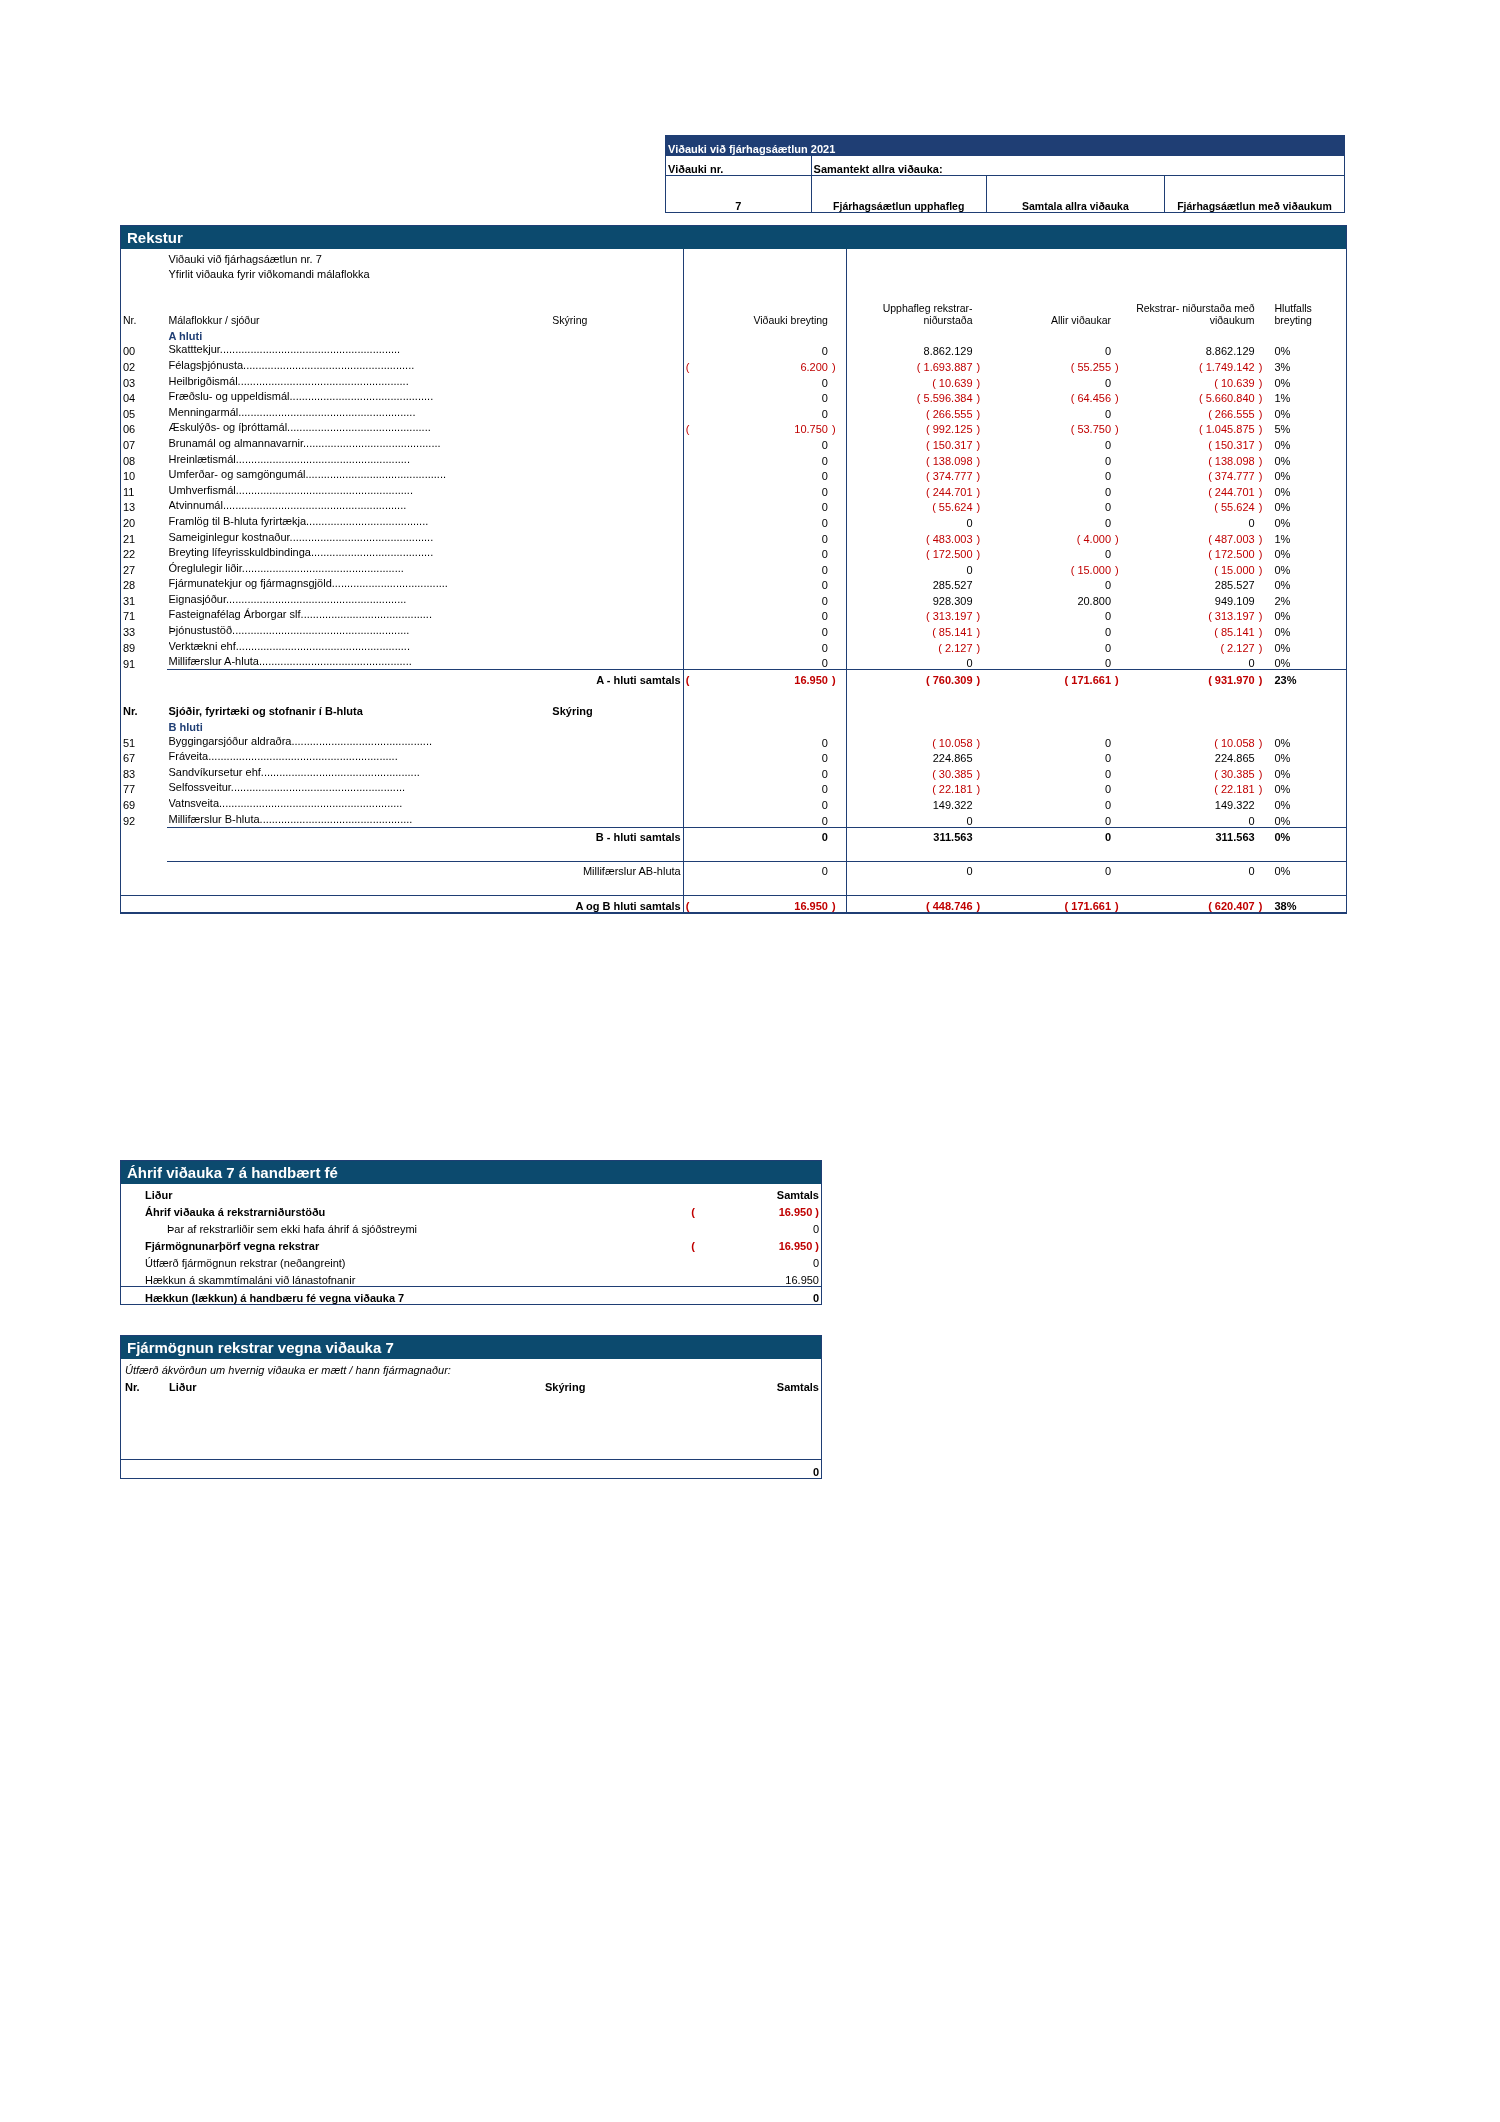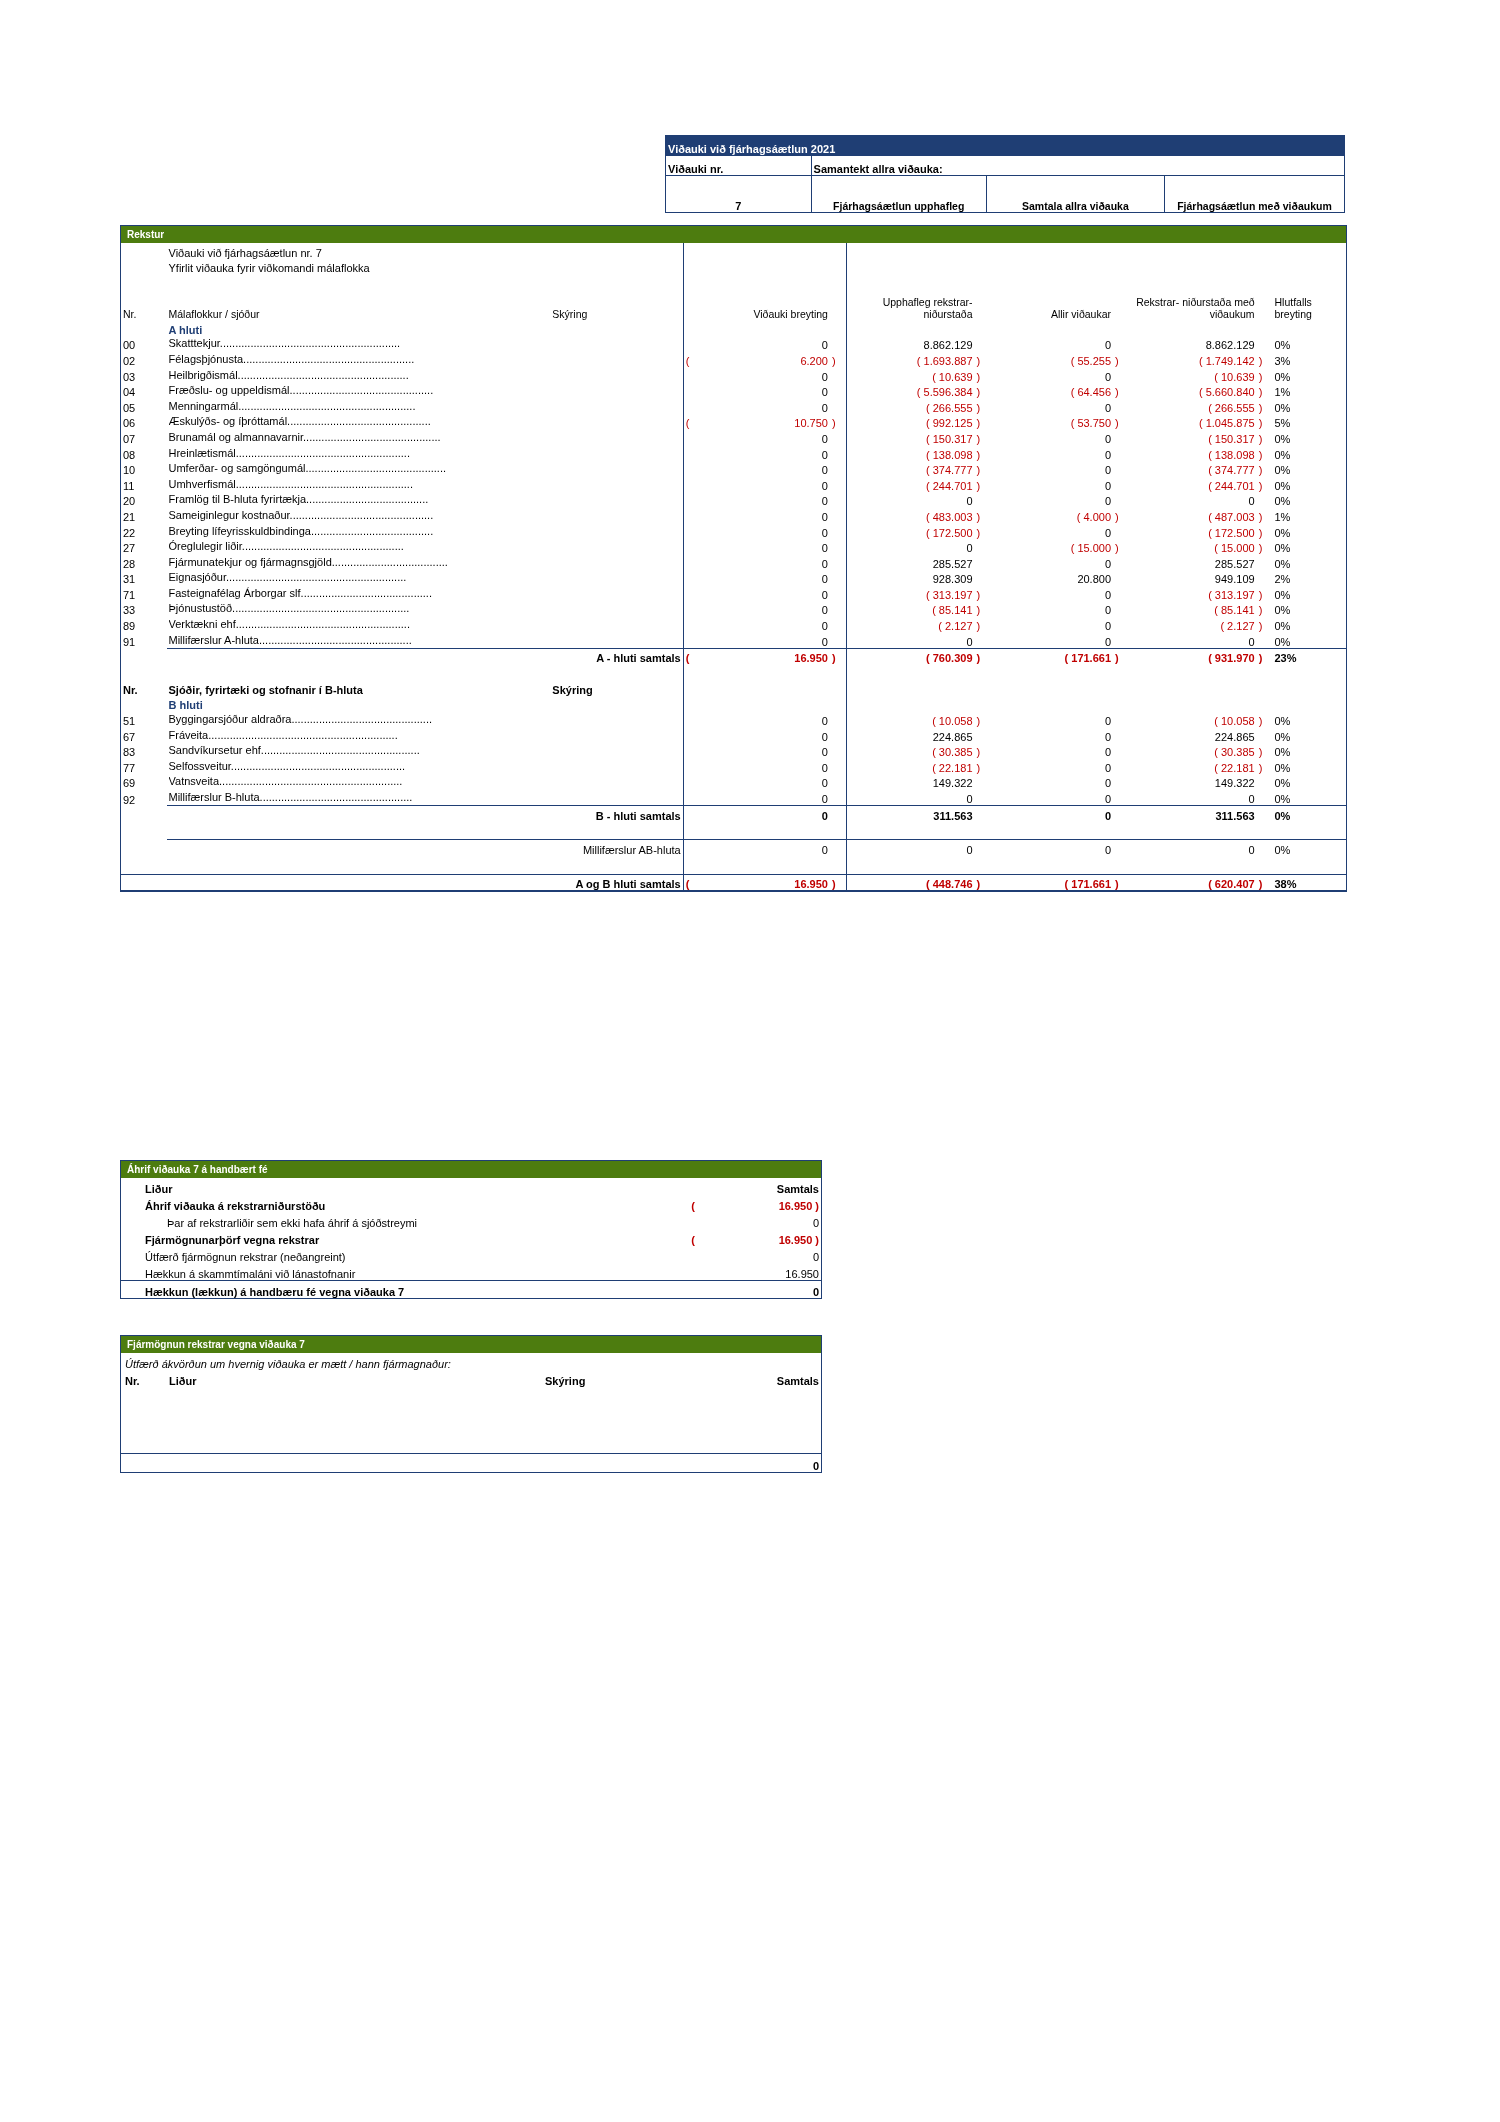--- a/index.html
+++ b/index.html
@@ -16,21 +16,21 @@
 
   
   .topblock{position:absolute;left:665px;top:135px;width:680px;}
   .topblock table{width:100%;border:1px solid #1F3E74;}
   .topblock td{height:19px;font-size:11px;border:1px solid #1F3E74;}
   .topblock .hdrrow td{background:#1F3E74;color:#fff;font-weight:bold;border:1px solid #1F3E74;}
   .topblock .th{font-weight:bold;font-size:10.5px;text-align:center;line-height:12px;white-space:normal;}
 
   
   .main{position:absolute;left:120px;top:225px;width:1225px;border:1px solid #1F3E74;}
-  .bluebar{background:#4d7c0f;color:#fff;font-weight:bold;font-size:10px;padding:3px 6px;}
+  .bluebar{background:#0c4a6e;color:#fff;font-weight:bold;font-size:15px;padding:3px 6px;}
   .maininner{padding:0;}
   .stbl{width:100%;}
   .stbl td{height:15.6px;font-size:11px;}
   .c-nr{width:42px;}
   .c-name{width:380px;overflow:hidden;}
   .c-sky{width:130px;}
   .c-sep{width:10px;}
   .c-chg{width:130px;text-align:right;}
   .c-p{width:12px;}
   .c-up{width:125px;text-align:right;}
@@ -305,20 +305,35 @@
               <td class="c-p vlineR"></td>
               <td class="c-up red">( 244.701</td>
               <td class="c-p red">)</td>
               <td class="c-all">0</td>
               <td class="c-p"></td>
               <td class="c-with red">( 244.701</td>
               <td class="c-p red">)</td>
               <td class="c-pct">0%</td>
             </tr>
             <tr>
+              <td class="c-nr">13</td>
+              <td class="c-name"><span class="dots" style="width: 370px;">Atvinnumál............................................................</span></td>
+              <td class="c-sky"></td>
+              <td class="c-sep vline"></td>
+              <td class="c-chg">0</td>
+              <td class="c-p vlineR"></td>
+              <td class="c-up red">( 55.624</td>
+              <td class="c-p red">)</td>
+              <td class="c-all">0</td>
+              <td class="c-p"></td>
+              <td class="c-with red">( 55.624</td>
+              <td class="c-p red">)</td>
+              <td class="c-pct">0%</td>
+            </tr>
+            <tr>
               <td class="c-nr">20</td>
               <td class="c-name"><span class="dots" style="width: 370px;">Framlög til B-hluta fyrirtækja........................................</span></td>
               <td class="c-sky"></td>
               <td class="c-sep vline"></td>
               <td class="c-chg">0</td>
               <td class="c-p vlineR"></td>
               <td class="c-up">0</td>
               <td class="c-p"></td>
               <td class="c-all">0</td>
               <td class="c-p"></td>

